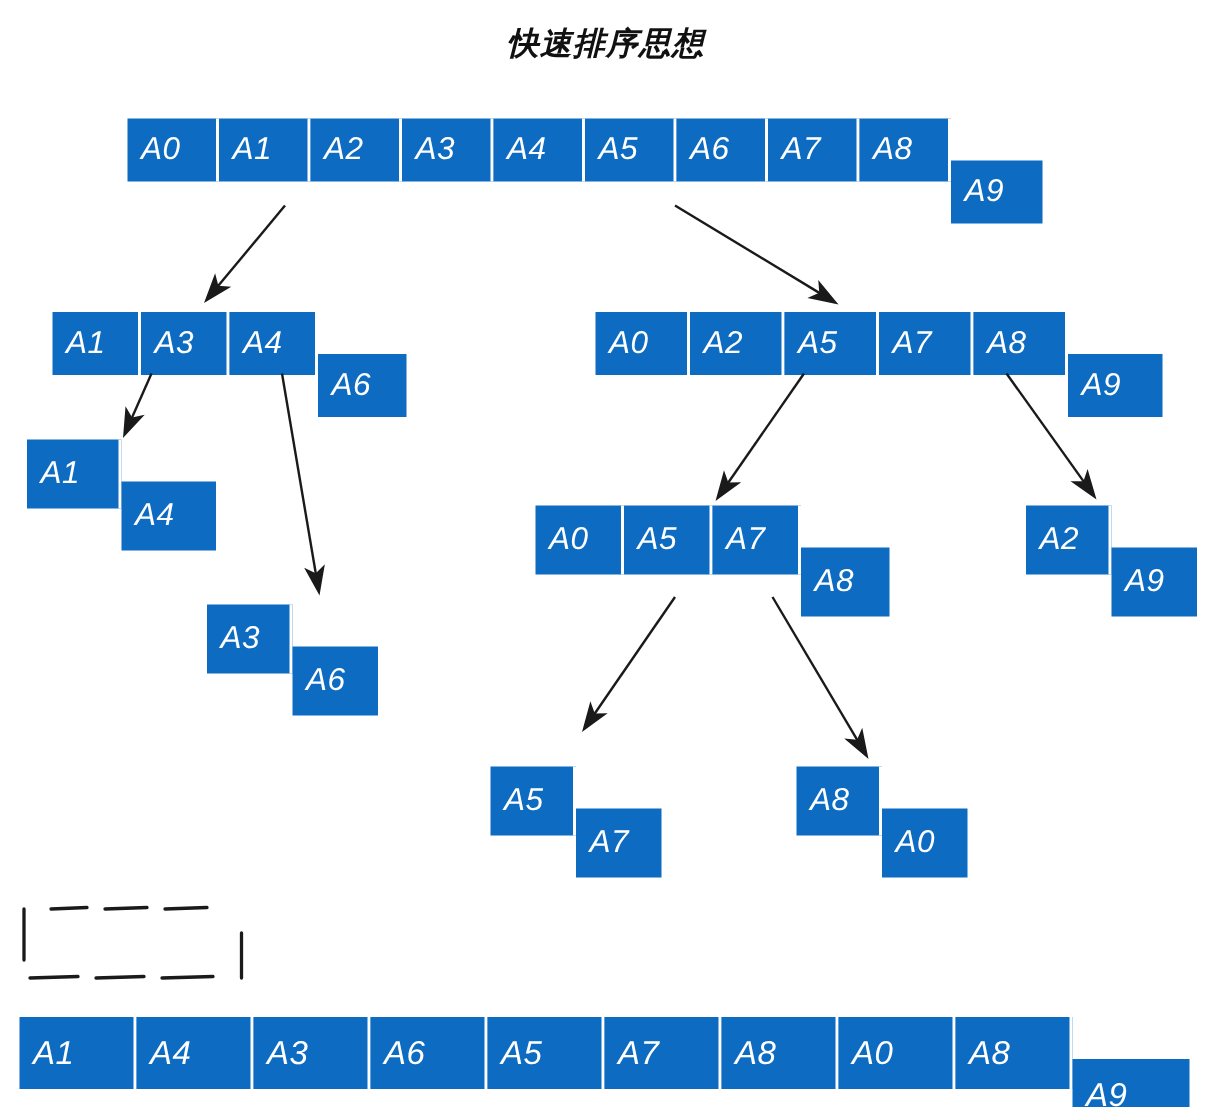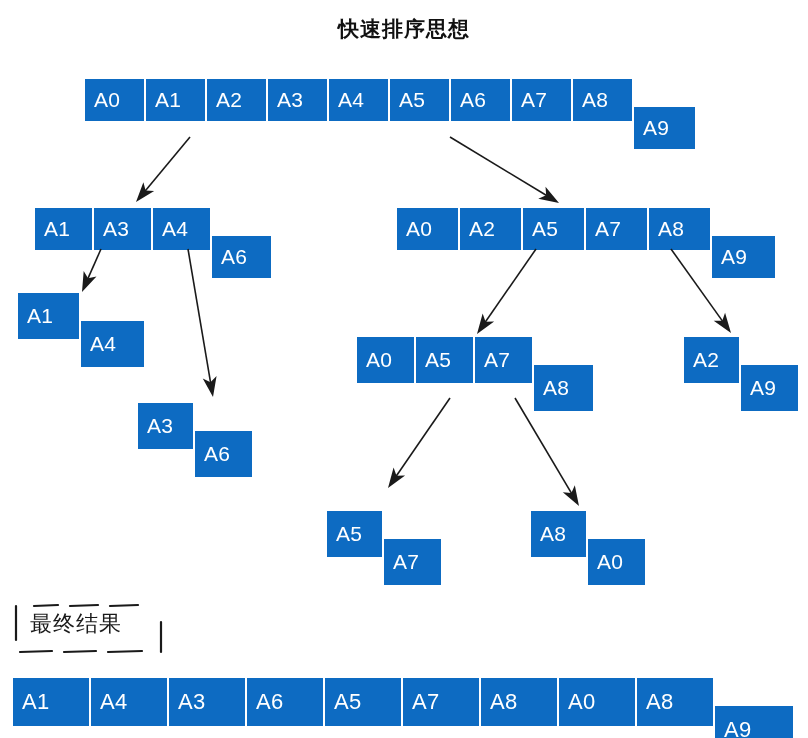--- a/index.html
+++ b/index.html
@@ -12,20 +12,21 @@
     height: 738px;
     position: relative;
     font-family: "Liberation Sans", sans-serif;
     overflow: hidden;
   }
   #canvas {
     position: absolute;
     left: 0; top: 0;
     width: 808px;
     height: 738px;
+    font-style: italic;
   }
   .title {
     position: absolute;
     left: 0;
     top: 15px;
     width: 808px;
     text-align: center;
     font-family: "DejaVu Sans", sans-serif;
     font-size: 21px;
     font-weight: 700;
@@ -192,15 +193,14 @@
       <path d="M2,6 L2,40"></path>
       <path d="M147,22 L147,52"></path>
       <path d="M20,6 L44,5"></path>
       <path d="M56,6 L84,5"></path>
       <path d="M96,6 L124,5"></path>
       <path d="M6,52 L38,51"></path>
       <path d="M50,52 L82,51"></path>
       <path d="M94,52 L128,51"></path>
     </g>
   </svg>
-  <div class="bracket-label">最终结果</div>
 
 </div>
 
 </body></html>

